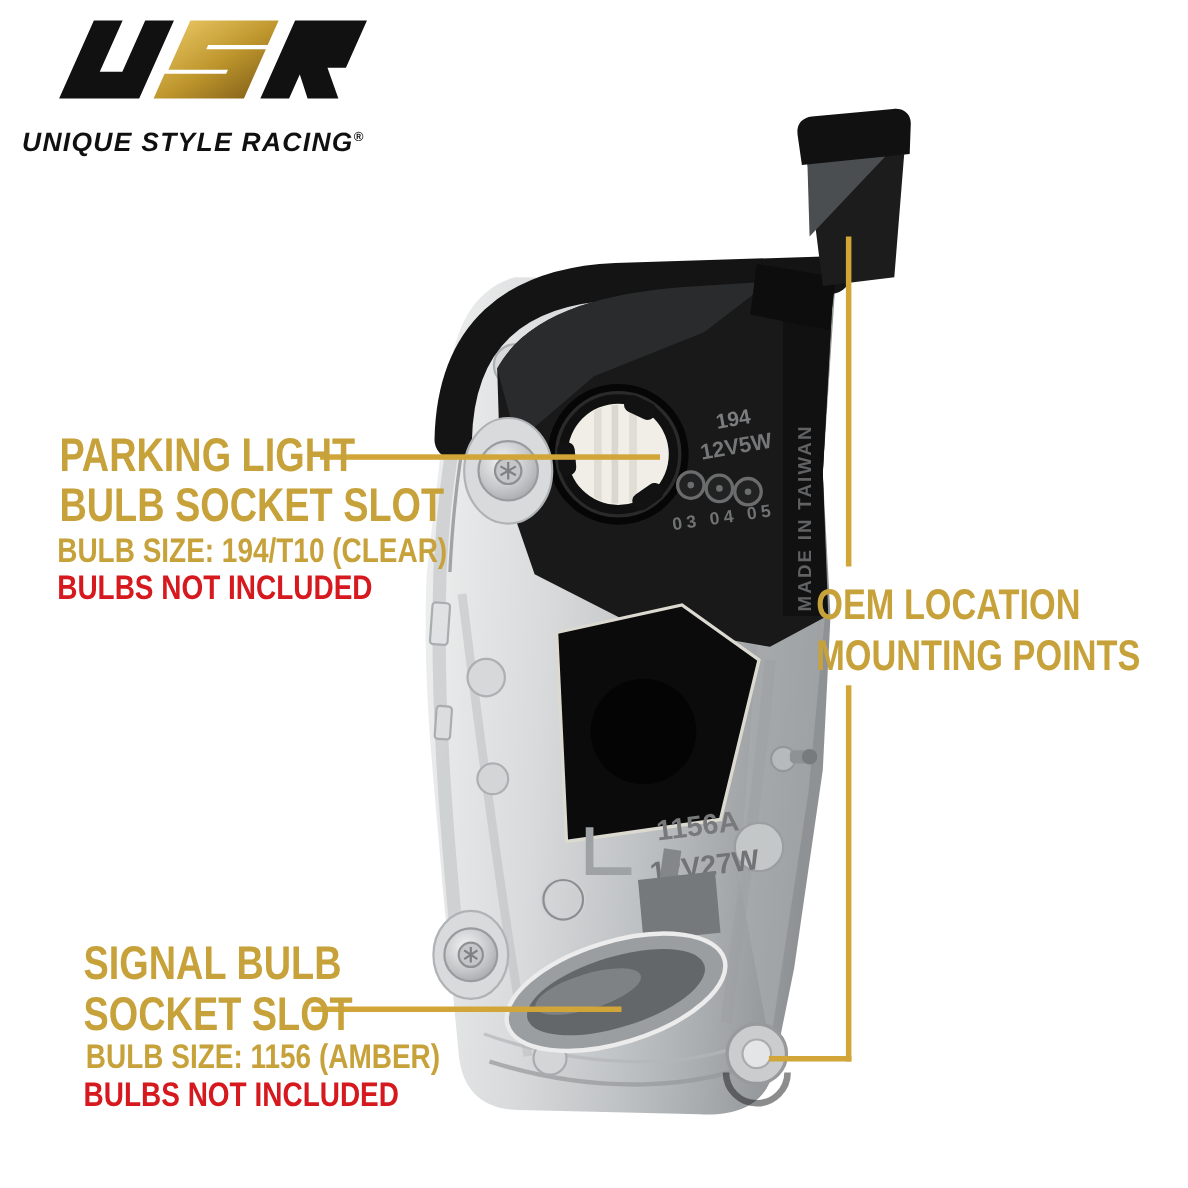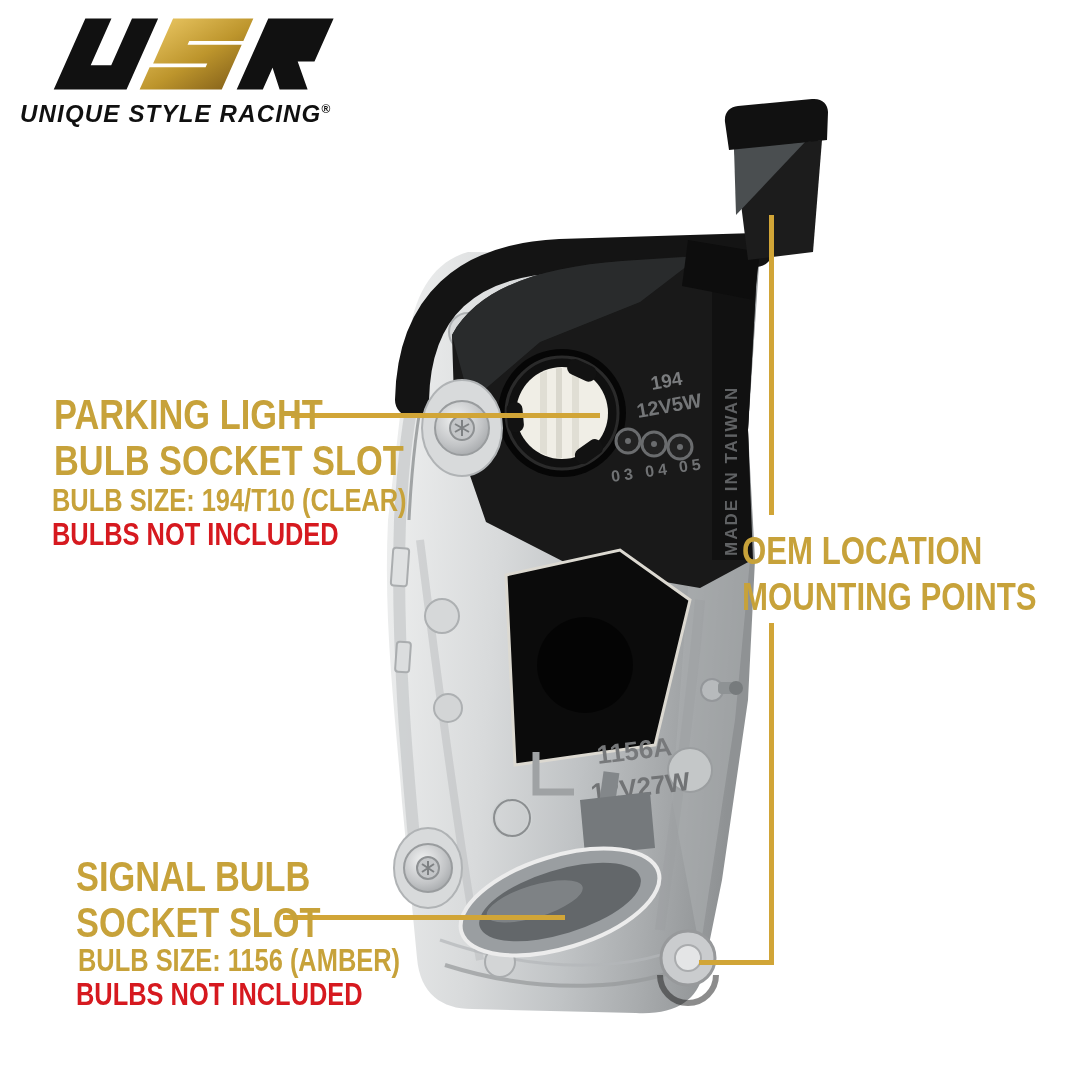--- a/index.html
+++ b/index.html
@@ -10,21 +10,21 @@
   .gold{color:#C7A23A;}
   .red{color:#D6191F;}
   .callout-h{position:absolute;font-weight:bold;font-size:43px;line-height:46px;
              transform:scaleX(.8);transform-origin:0 0;white-space:nowrap;}
   .oem-h{font-size:39px;line-height:46px;}
   .callout-sub{position:absolute;font-weight:bold;font-size:31px;line-height:33px;
                transform:scaleX(.82);transform-origin:0 0;white-space:nowrap;}
   .gline{position:absolute;background:#D1A537;}
   .logo{position:absolute;left:20px;top:12px;width:336px;}
   .logo-tag{font-weight:bold;font-style:italic;font-size:24px;letter-spacing:1.2px;
-            color:#101010;white-space:nowrap;margin-top:2px;}
+            color:#101010;white-space:nowrap;margin-top:18px;}
   .logo-tag sup{font-size:12px;font-style:normal;}
 </style>
 </head>
 <body>
 
 <div class="canvas">
 
   <svg class="layer" width="1080" height="1080" viewBox="0 0 1080 1080">
     <defs>
       <linearGradient id="chromeV" x1="0" y1="0" x2="1" y2="0.15">

